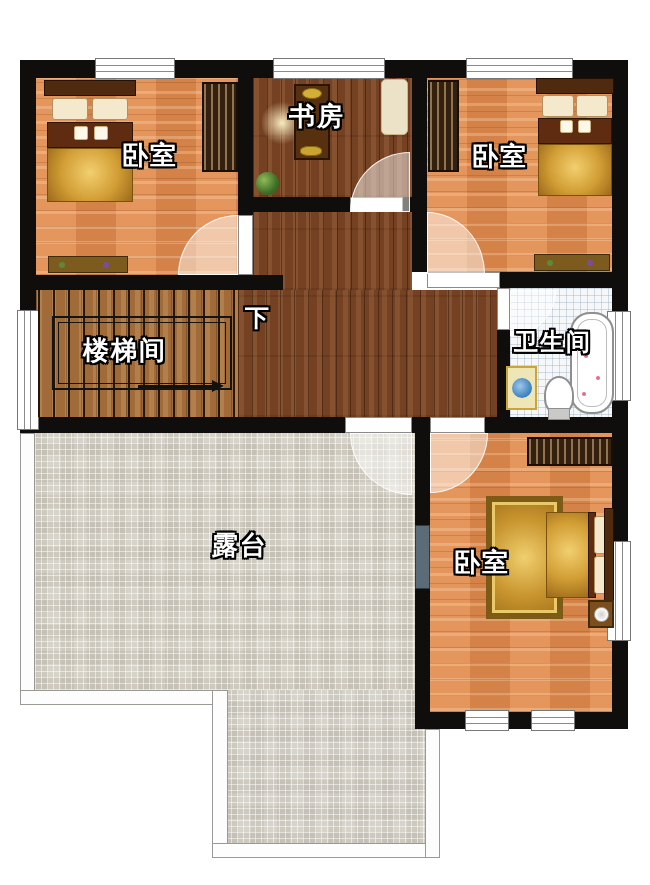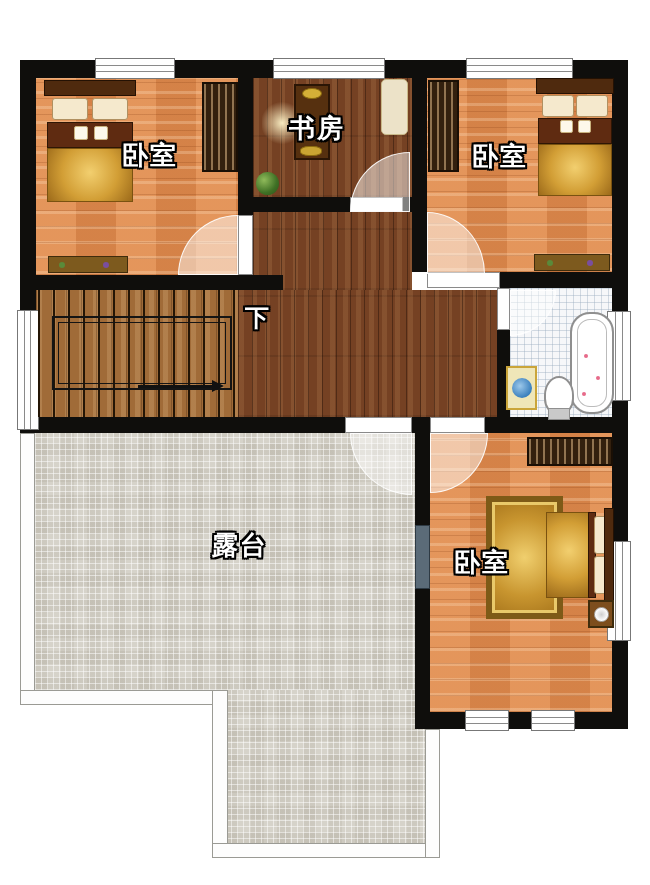--- a/index.html
+++ b/index.html
@@ -181,19 +181,21 @@
     <div class="band" style="left:42px;top:4px;width:6px;height:84px"></div>
     <div class="pillow" style="left:48px;top:8px;width:11px;height:36px"></div>
     <div class="pillow" style="left:48px;top:48px;width:11px;height:36px"></div>
     <div class="bedhead" style="left:58px;top:0;width:8px;height:92px"></div>
   </div>
   <div class="abs" style="left:588px;top:600px;width:26px;height:28px;background:#7d4e1d;border:2px solid #3f2c0c">
     <div class="abs" style="left:4px;top:5px;width:15px;height:15px;border-radius:50%;background:radial-gradient(circle, #cfcfcf, #fff 70%);border:1px solid #aaa"></div>
   </div>
 
   <div class="rlabel" style="left:150px;top:155px">卧室</div>
-  <div class="rlabel" style="left:317px;top:128px">书房</div>
+  <div class="rlabel" style="left:317px;top:116px">书房</div>
   <div class="rlabel" style="left:500px;top:156px">卧室</div>
+  <div class="rlabel" style="left:125px;top:350px">楼梯间</div>
   <div class="rlabel" style="left:258px;top:318px;font-size:24px">下</div>
+  <div class="rlabel" style="left:553px;top:342px;font-size:24px">卫生间</div>
   <div class="rlabel" style="left:240px;top:545px">露台</div>
   <div class="rlabel" style="left:482px;top:562px">卧室</div>
 
 </div>
 
 </body></html>

